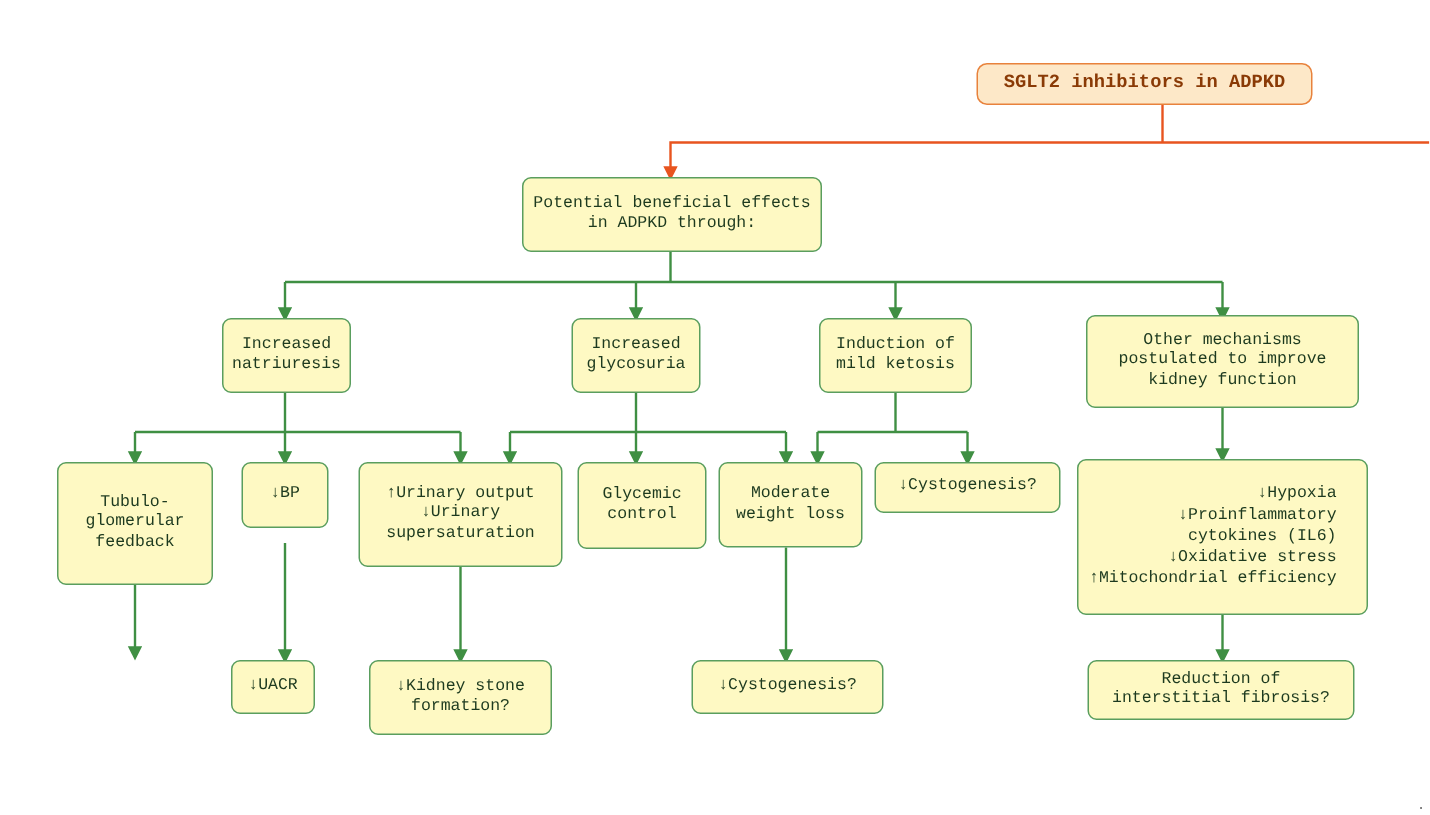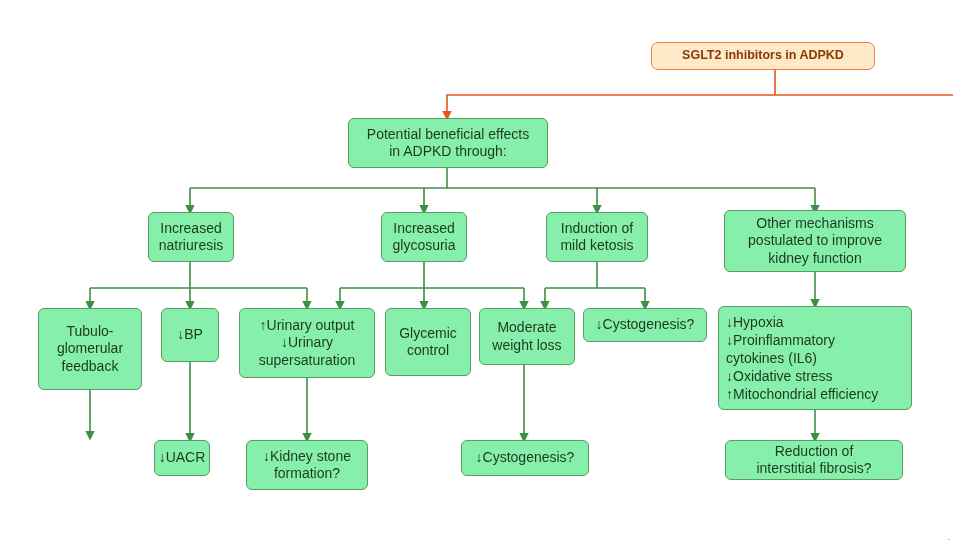--- a/index.html
+++ b/index.html
@@ -5,57 +5,57 @@
   html, body {
     margin: 0;
     padding: 0;
     background: #ffffff;
   }
   #canvas {
     position: relative;
     width: 953px;
     height: 543px;
     background: #ffffff;
-    font-family: Liberation Sans, sans-serif;
+    font-family: Liberation Mono, monospace;
     overflow: hidden;
   }
   #flow-svg {
     position: absolute;
     left: 0;
     top: 0;
     width: 953px;
     height: 543px;
   }
   .node {
     position: absolute;
     box-sizing: border-box;
-    background: #86efac;
+    background: #fef9c3;
     border: 1px solid #5a9e5e;
     border-radius: 6px;
     color: #1d3a1f;
-    font-size: 14px;
+    font-size: 11px;
     line-height: 1.22;
     text-align: center;
     display: flex;
     align-items: center;
     justify-content: center;
     padding: 2px 4px;
     white-space: pre-line;
     z-index: 3;
   }
   .node.root {
     background: #fde8c8;
     border: 1px solid #e8823c;
     color: #8a3a06;
     font-weight: bold;
     font-size: 12.5px;
     border-radius: 7px;
   }
   .node.left-align {
-    text-align: left;
+    text-align: right;
     justify-content: flex-start;
     padding-left: 7px;
     line-height: 1.3;
   }
   .corner-mark {
     position: absolute;
     right: 3px;
     bottom: 1px;
     font-size: 9px;
     color: #666;
@@ -130,25 +130,25 @@
 glycosuria</div>
   <div class="node" style="left:546px; top:212px; width:102px; height:50px;">Induction of
 mild ketosis</div>
   <div class="node" style="left:724px; top:210px; width:182px; height:62px;">Other mechanisms
 postulated to improve
 kidney function</div>
 
   <div class="node" style="left:38px; top:308px; width:104px; height:82px;">Tubulo-
 glomerular
 feedback</div>
-  <div class="node" style="left:161px; top:308px; width:58px; height:54px;">↓BP</div>
+  <div class="node" style="left:161px; top:308px; width:58px; height:44px;">↓BP</div>
   <div class="node" style="left:239px; top:308px; width:136px; height:70px;">↑Urinary output
 ↓Urinary
 supersaturation</div>
-  <div class="node" style="left:385px; top:308px; width:86px; height:68px;">Glycemic
+  <div class="node" style="left:385px; top:308px; width:86px; height:58px;">Glycemic
 control</div>
   <div class="node" style="left:479px; top:308px; width:96px; height:57px;">Moderate
 weight loss</div>
   <div class="node" style="left:583px; top:308px; width:124px; height:34px;">↓Cystogenesis?</div>
   <div class="node left-align" style="left:718px; top:306px; width:194px; height:104px;">↓Hypoxia
 ↓Proinflammatory
 cytokines (IL6)
 ↓Oxidative stress
 ↑Mitochondrial efficiency</div>
 

